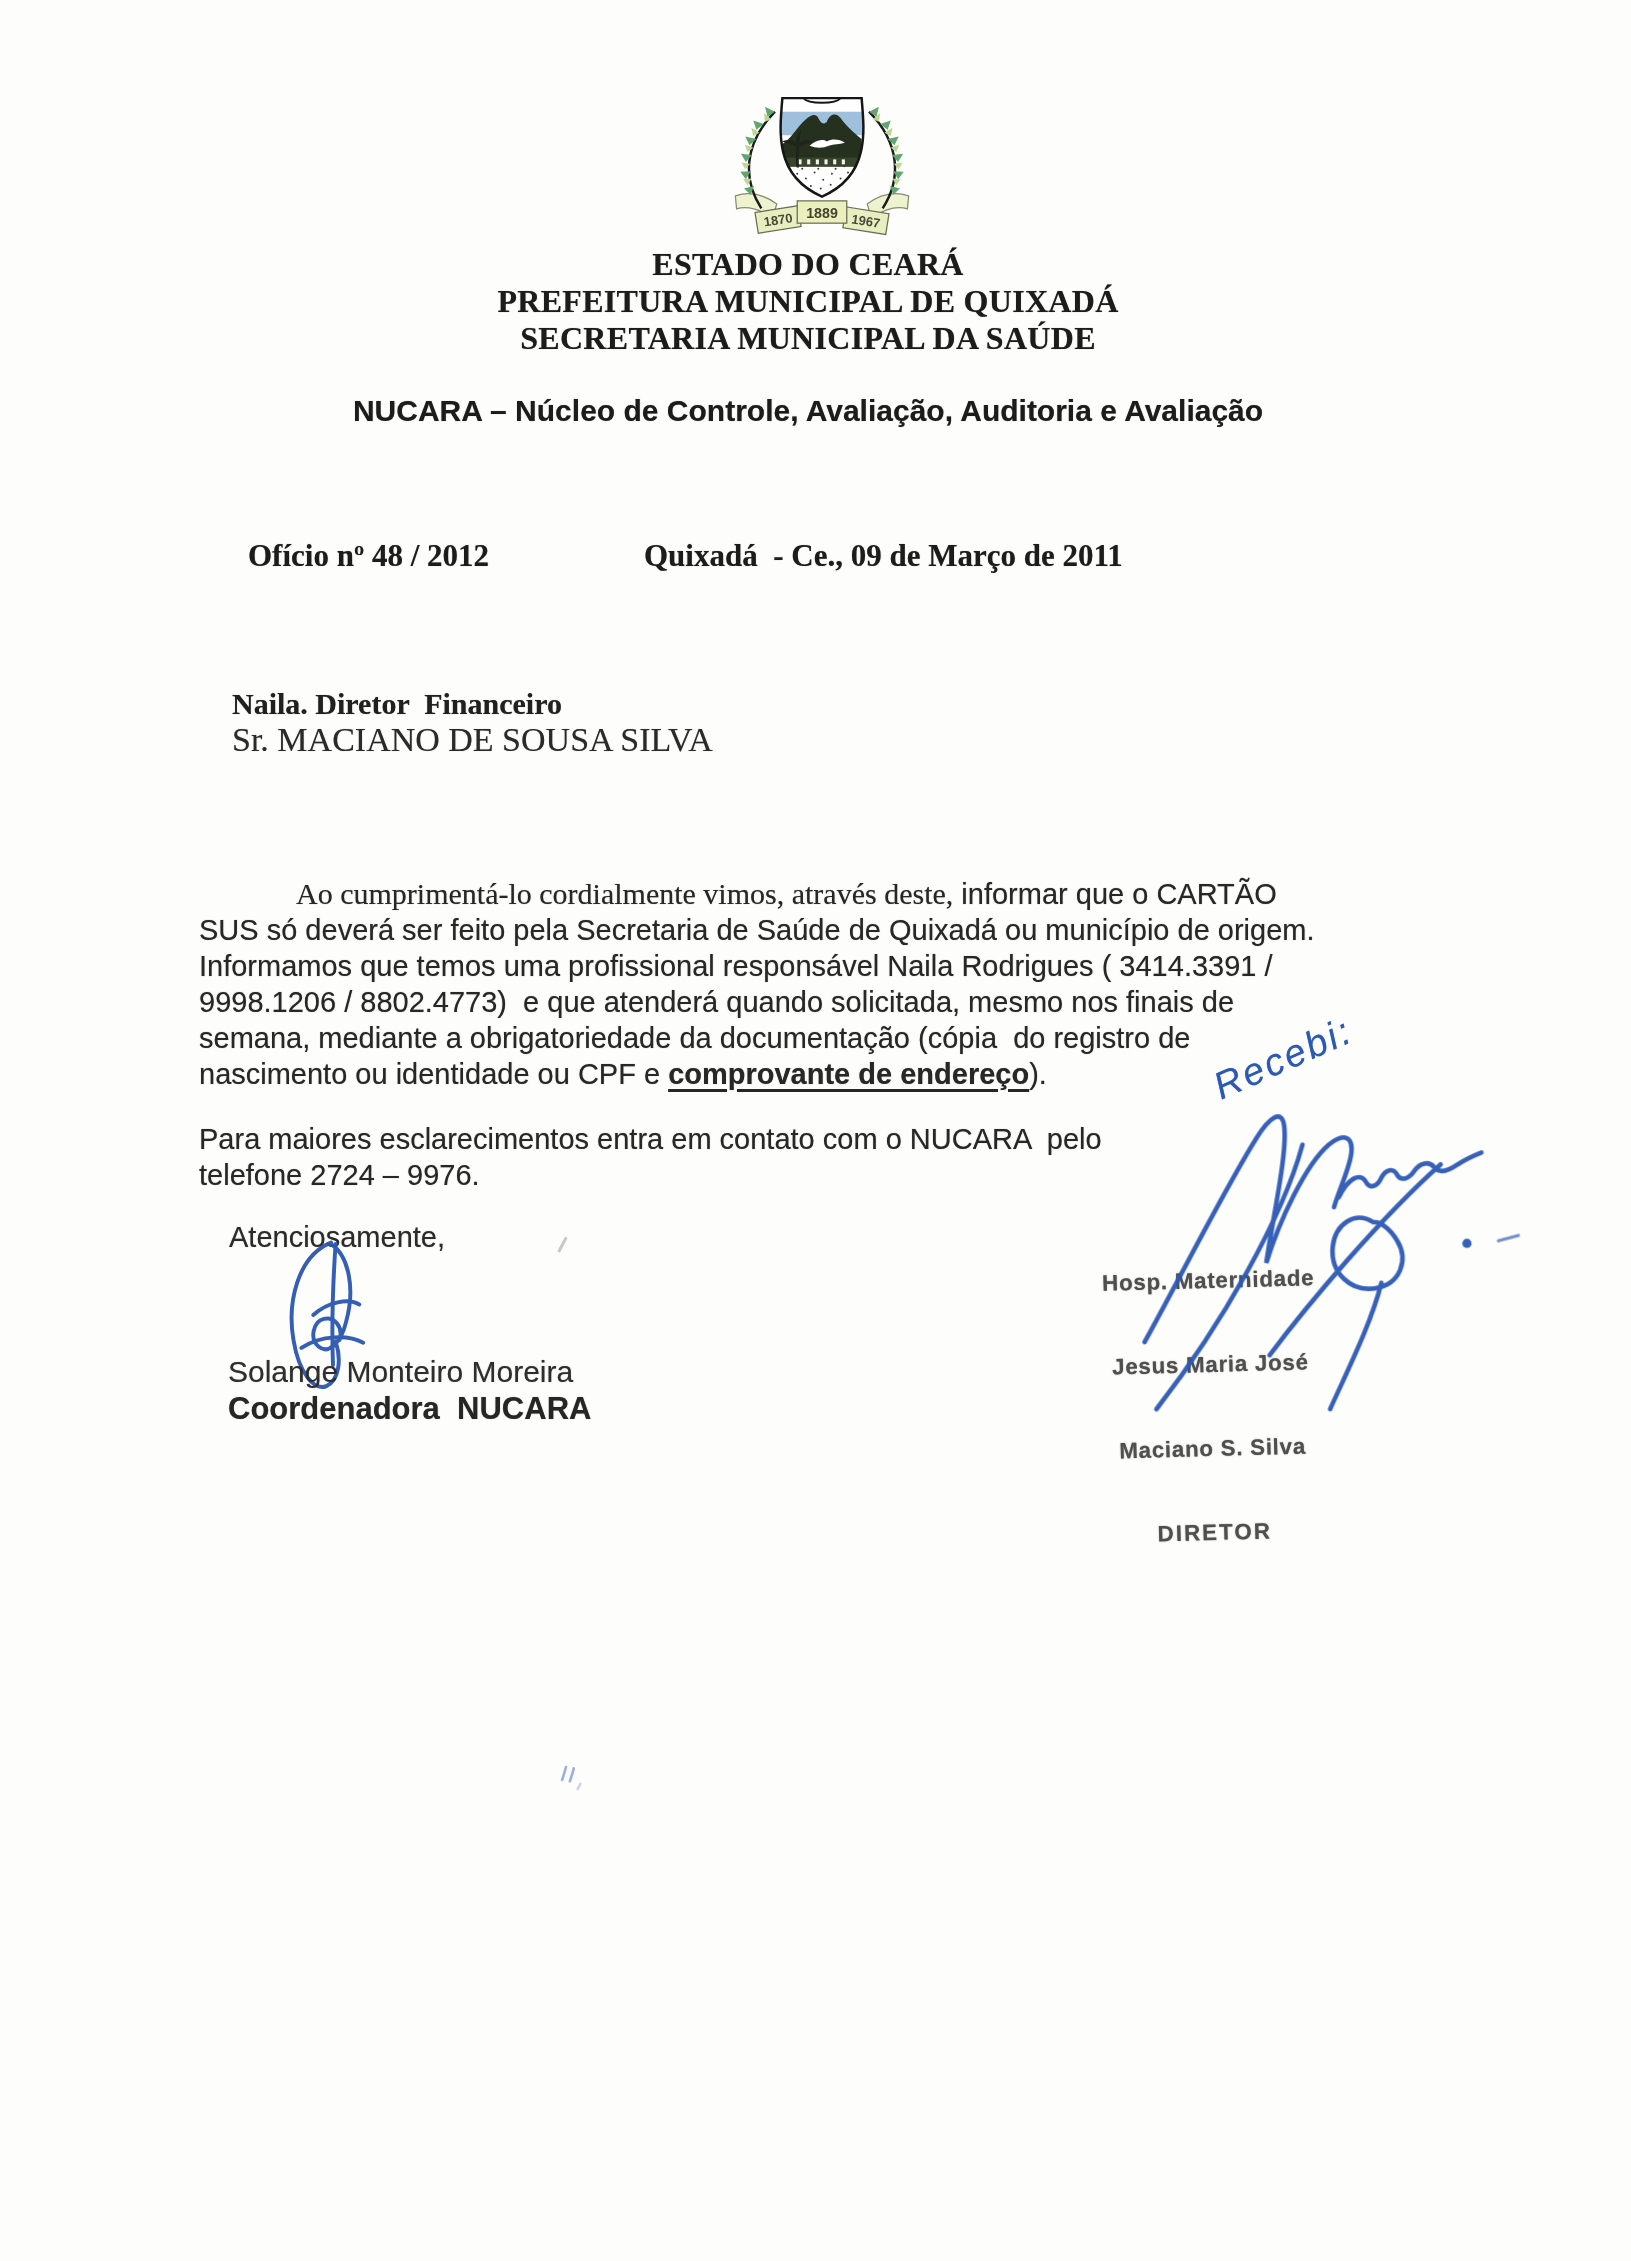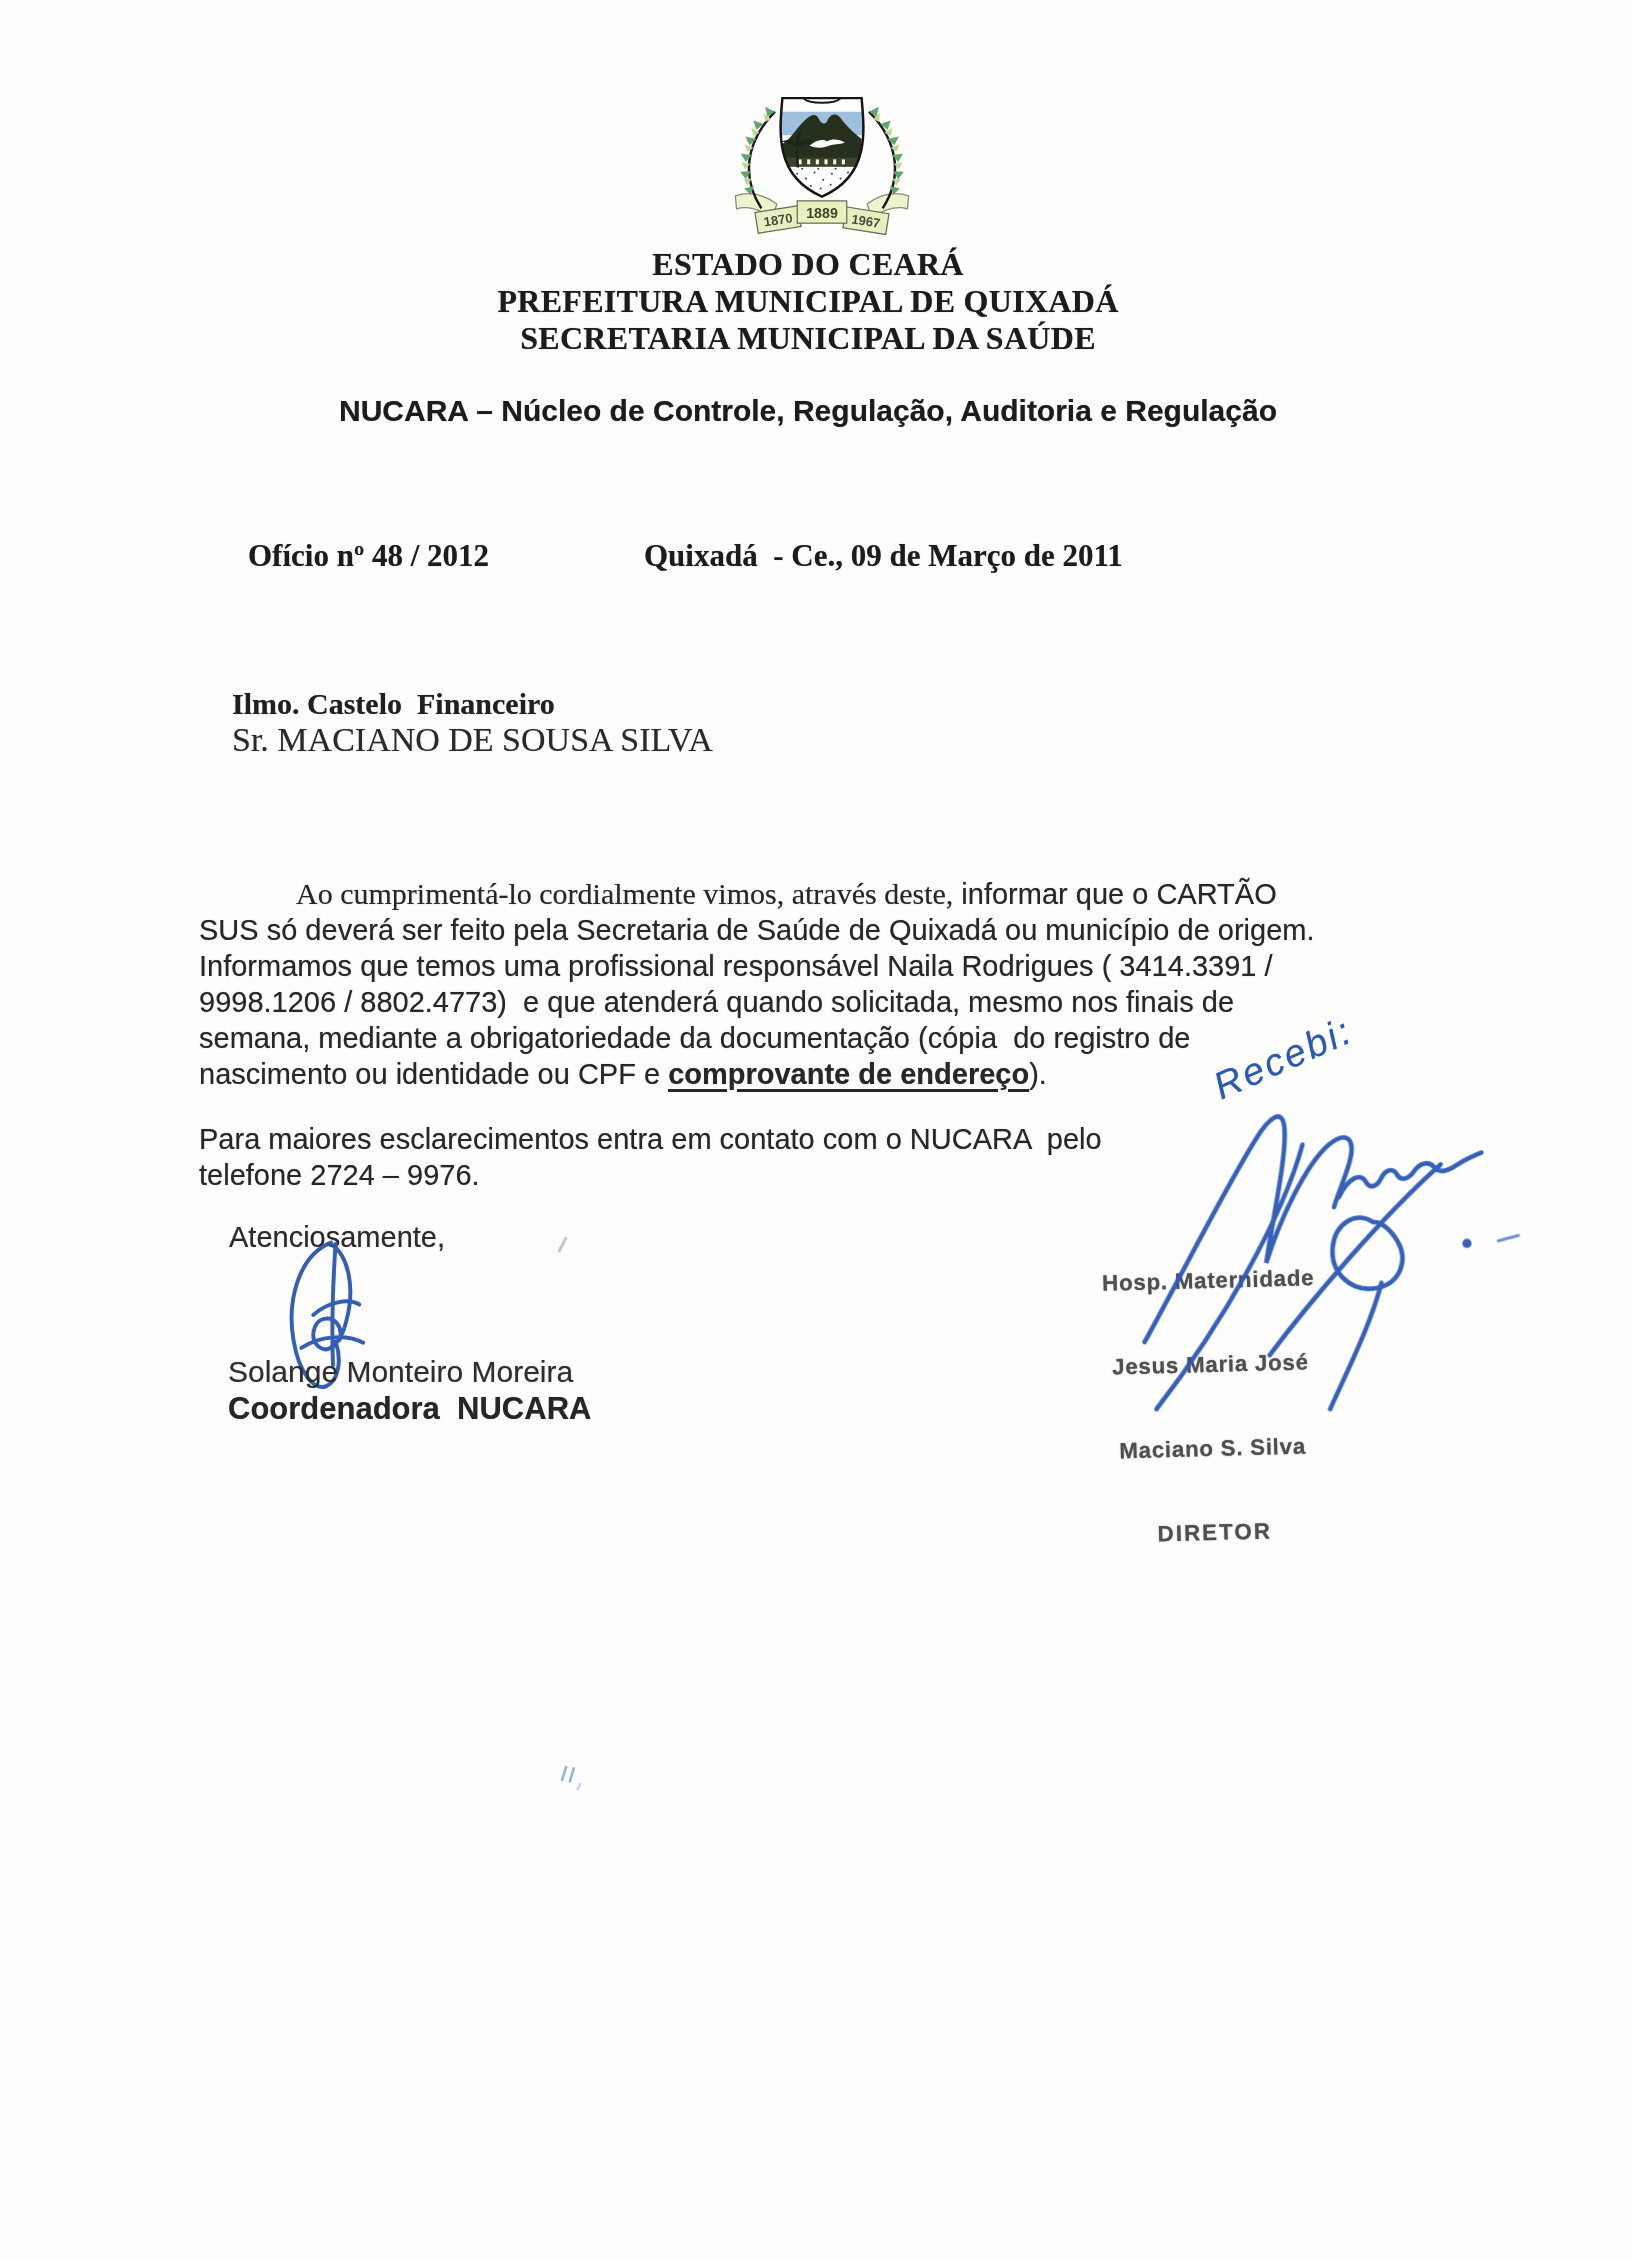--- a/index.html
+++ b/index.html
@@ -178,26 +178,26 @@
     </g>
     <g>
       <rect x="128" y="184" width="80" height="36" fill="#eaf0bd" stroke="#6b6b55" stroke-width="2"></rect>
       <text x="168" y="211" text-anchor="middle" font-family="Liberation Sans, sans-serif" font-size="23" font-weight="bold" fill="#44442e">1889</text>
     </g>
   </svg>
 
   <div class="center-line hdr-caps" style="top:246px">ESTADO DO CEARÁ</div>
   <div class="center-line hdr-caps" style="top:283px">PREFEITURA MUNICIPAL DE QUIXADÁ</div>
   <div class="center-line hdr-caps" style="top:320px">SECRETARIA MUNICIPAL DA SAÚDE</div>
-  <div class="center-line hdr-unit" style="top:394px">NUCARA – Núcleo de Controle, Regulação, Auditoria e Regulação</div>
+  <div class="center-line hdr-unit" style="top:394px">NUCARA – Núcleo de Controle, Avaliação, Auditoria e Avaliação</div>
 
   <div class="ref" style="left:232px;top:538px">Ofício nº 48 / 2012</div>
   <div class="ref" style="left:628px;top:538px">Quixadá  - Ce., 09 de Março de 2011</div>
 
-  <div class="addr-bold" style="top:687px">Ilmo. Castelo  Financeiro</div>
+  <div class="addr-bold" style="top:687px">Naila. Diretor  Financeiro</div>
   <div class="addr-name" style="top:721px">Sr. MACIANO DE SOUSA SILVA</div>
 
   <div class="body-text" style="top:841px">
     <div class="bline indent"><span class="serif-lead">Ao cumprimentá-lo cordialmente vimos, através deste,</span><span> informar que o CARTÃO</span></div>
     <div class="bline">SUS só deverá ser feito pela Secretaria de Saúde de Quixadá ou município de origem.</div>
     <div class="bline">Informamos que temos uma profissional responsável Naila Rodrigues ( 3414.3391 /</div>
     <div class="bline">9998.1206 / 8802.4773)  e que atenderá quando solicitada, mesmo nos finais de</div>
     <div class="bline">semana, mediante a obrigatoriedade da documentação (cópia  do registro de</div>
     <div class="bline"><span>nascimento ou identidade ou CPF e </span><span class="bu">comprovante de endereço</span><span>).</span></div>
   </div>

